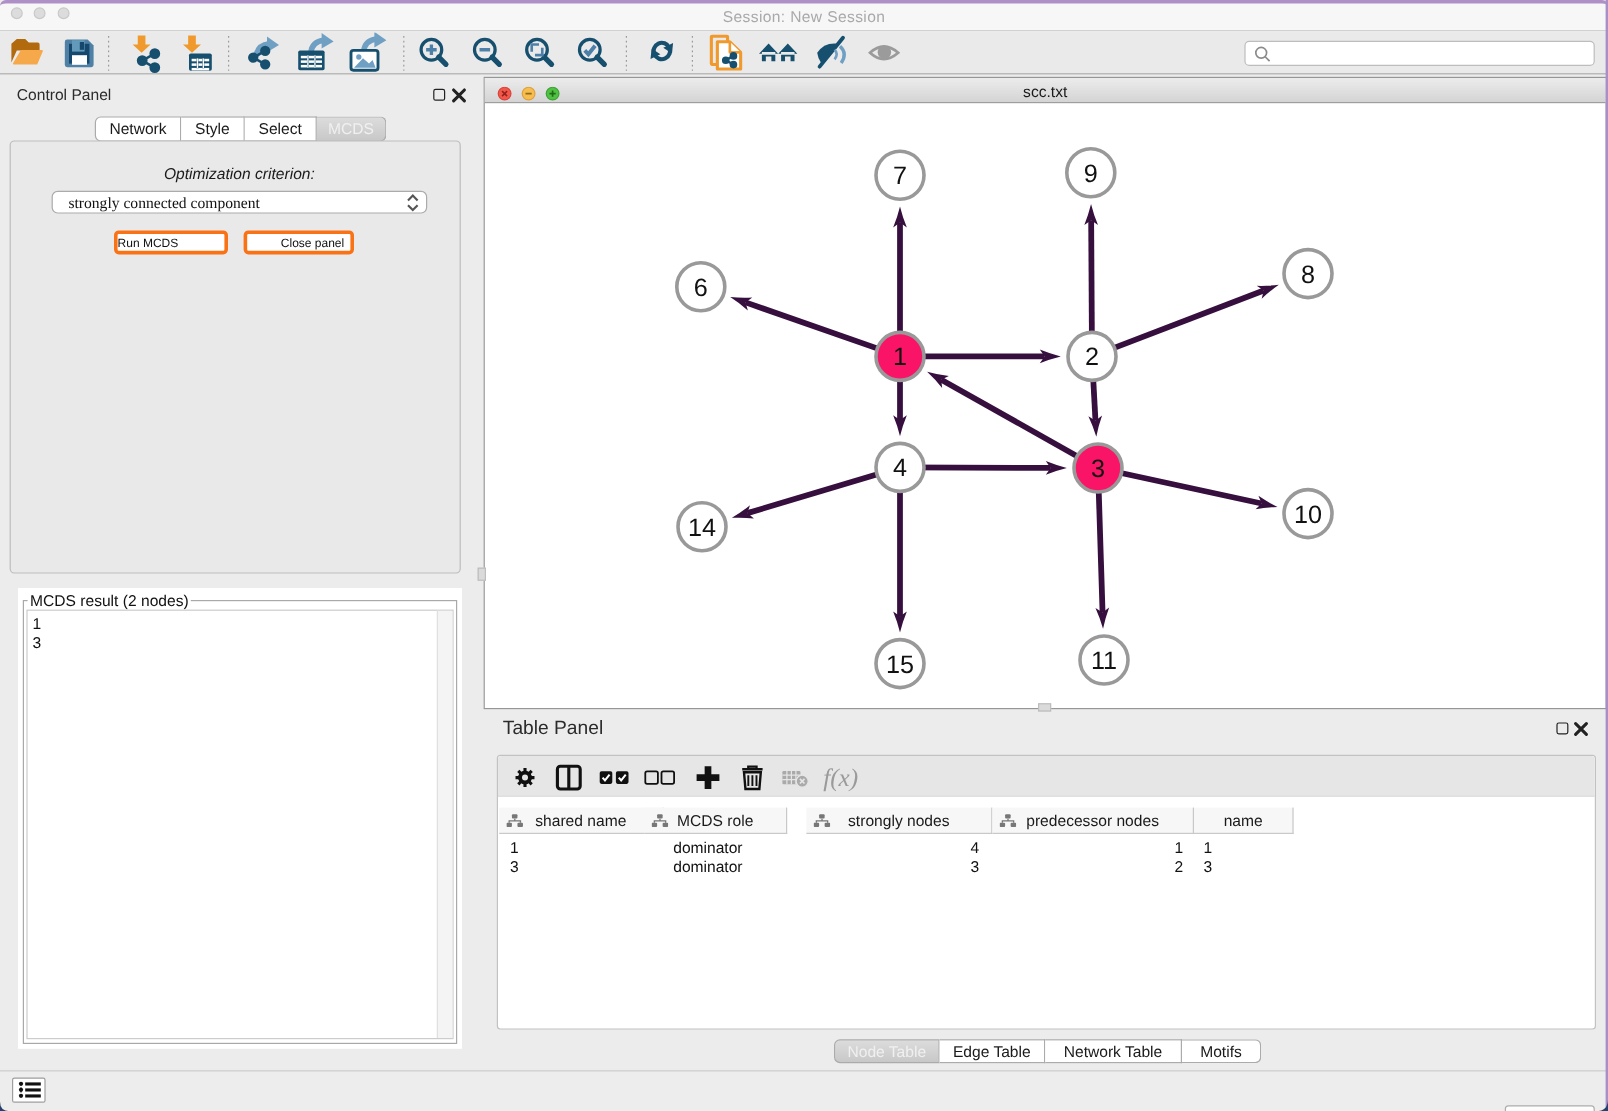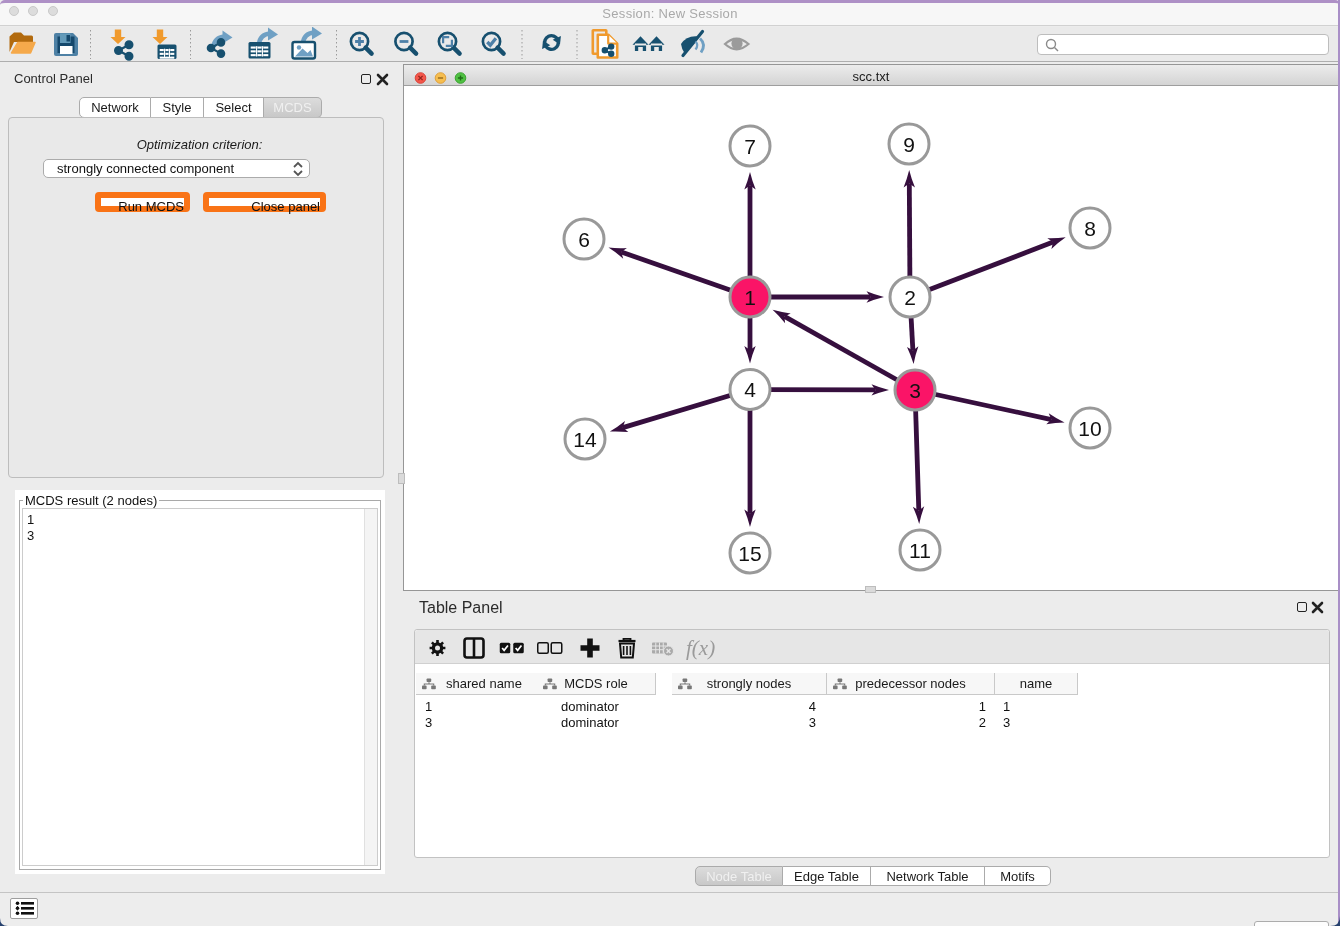--- a/index.html
+++ b/index.html
@@ -12,22 +12,22 @@
 .cp-title { left:14px; top:71px; font-size:13px; color:#2b2b2b; }
 .tp-title { left:419px; top:599px; font-size:16px; color:#2b2b2b; }
 .maxbtn { width:10px; height:10px; border:1.5px solid #222; border-radius:2px; background:transparent; }
 .tabs { display:flex; font-size:13px; color:#1a1a1a; }
 .tab { background:#fff; border:1px solid #ababab; border-left:none; text-align:center; line-height:20px; height:21px; }
 .tab.first { border-left:1px solid #ababab; border-radius:5px 0 0 5px; }
 .tab.last { border-radius:0 5px 5px 0; }
 .tab.sel { background:linear-gradient(#dcdcdc,#c8c8c8); color:#f0f0f0; }
 .cpanel { left:8px; top:117px; width:376px; height:361px; background:#e9e9e9; border:1px solid #bdbdbd; border-radius:4px; }
 .optlabel { left:43px; top:137px; width:313px; text-align:center; font-size:13px; color:#1a1a1a;font-style:italic; }
-.selbox { left:43px; top:159px; width:267px; height:19px; background:#fff; border:1px solid #ababab; border-radius:5px; font-size:13px; color:#111; line-height:17px; padding-left:13px; }
-.btn { background:#fff; border:6px solid #f97316; border-radius:4px; font-size:13px; color:#111; text-align:right; line-height:18px; height:20px; }
+.selbox { left:43px; top:159px; width:313px; height:19px; background:#fff; border:1px solid #ababab; border-radius:5px; font-size:13px; color:#111; line-height:17px; padding-left:13px;font-family:Liberation Serif, serif; }
+.btn { background:#fff; border:3px solid #f97316; border-radius:4px; font-size:10px; color:#111; text-align:left; line-height:18px; height:20px; }
 .respanel { left:15px; top:490px; width:370px; height:384px; background:#fff; }
 .fieldset { left:19px; top:500px; width:362px; height:370px; border:1px solid #a9a9a9; }
 .legend { left:23px; top:493px; background:#fff; font-size:13px; color:#111; padding:0 2px; }
 .reslist { left:22px; top:508px; width:356px; height:358px; background:#fff; border:1px solid #cccccc; font-size:13px; color:#111; }
 .scrolltrack { left:364px; top:509px; width:13px; height:356px; background:#f4f4f4; border-left:1px solid #e0e0e0; }
 .netwin { left:403px; top:64px; width:936px; height:527px; border:1px solid #969696; background:#fff; }
 .nettitle { position:absolute; left:0; top:0; width:100%; height:21px; background:linear-gradient(#ececec,#d4d4d4); border-bottom:1px solid #9e9e9e; }
 .netname { position:absolute; top:4px; width:100%; text-align:center; font-size:13px; color:#1a1a1a; }
 .tablepanel-box { left:414px; top:629px; width:916px; height:229px; background:#fff; border:1px solid #c2c2c2; border-radius:3px; }
 .tptoolbar { position:absolute; left:0; top:0; width:100%; height:34px; background:#e6e6e6; border-bottom:1px solid #d0d0d0; border-radius:3px 3px 0 0; }
@@ -158,21 +158,21 @@
 <div class="tab" style="width:60px;">Select</div>
 <div class="tab last sel" style="width:58px;">MCDS</div>
 </div>
 <div class="abs cpanel"></div>
 <div class="abs optlabel">Optimization criterion:</div>
 <div class="abs selbox">strongly connected component<svg width="14" height="16" style="position:absolute;right:4px;top:1px">
       <path d="M3 6 L7 2 L11 6" fill="none" stroke="#555" stroke-width="1.8"></path>
       <path d="M3 10 L7 14 L11 10" fill="none" stroke="#555" stroke-width="1.8"></path>
     </svg></div>
 <div class="abs btn" style="left:95px; top:192px; width:95px;">Run MCDS</div>
-<div class="abs btn" style="left:203px; top:192px; width:123px;">Close panel</div>
+<div class="abs btn" style="left:203px; top:192px; width:92px;padding-left:28px;">Close panel</div>
 <div class="abs respanel"></div>
 <div class="abs fieldset"></div>
 <div class="abs legend">MCDS result (2 nodes)</div>
 <div class="abs reslist">
     <div style="padding:3px 0 0 4px; line-height:16px;">1<br>3</div>
   </div>
 <div class="abs scrolltrack"></div>
 <div class="abs netwin">
 <div class="nettitle">
 <svg style="position:absolute;left:10px;top:7px" width="60" height="13">

